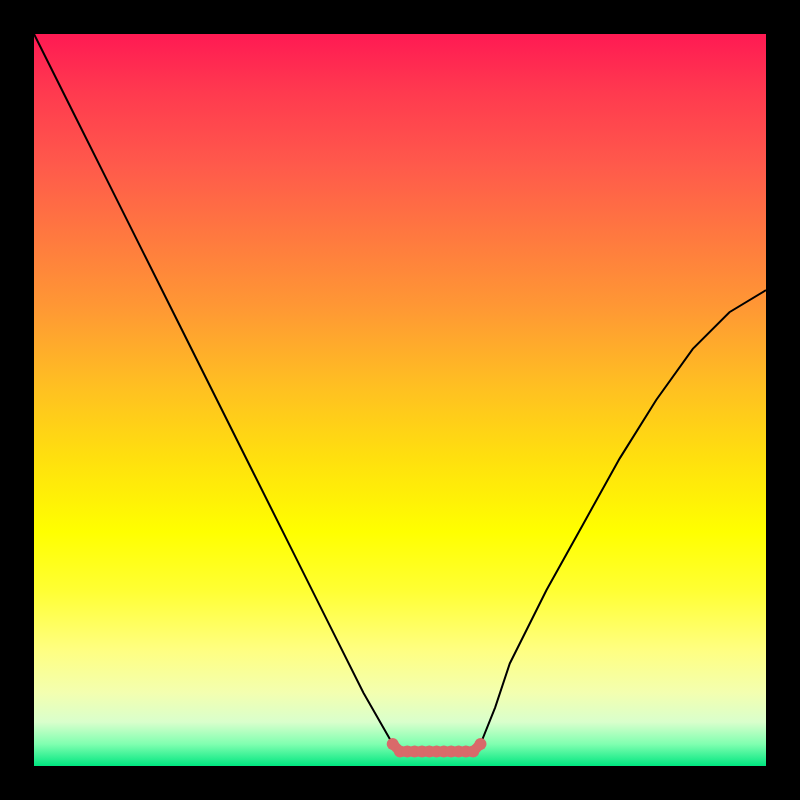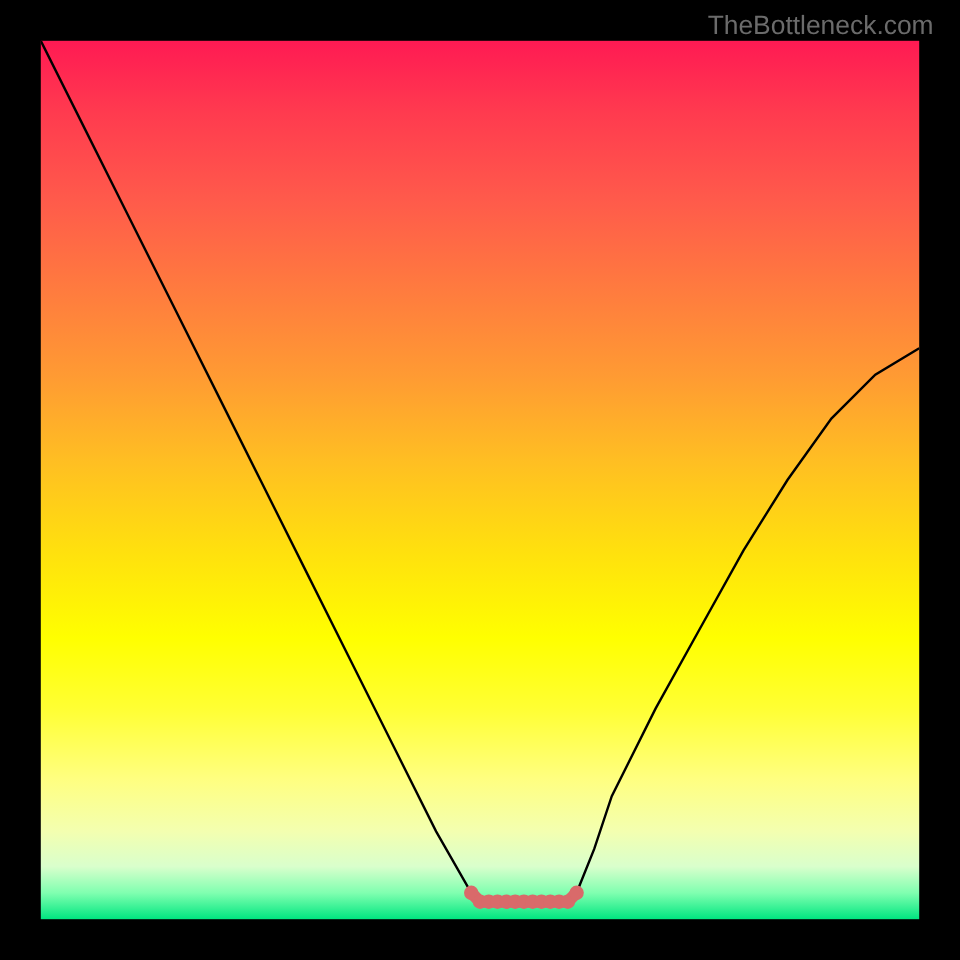--- a/index.html
+++ b/index.html
@@ -77,14 +77,13 @@
           <circle cx="402.6" cy="717.4" r="6" fill="#d96a6a"></circle>
           <circle cx="409.9" cy="717.4" r="6" fill="#d96a6a"></circle>
           <circle cx="417.2" cy="717.4" r="6" fill="#d96a6a"></circle>
           <circle cx="424.6" cy="717.4" r="6" fill="#d96a6a"></circle>
           <circle cx="431.9" cy="717.4" r="6" fill="#d96a6a"></circle>
           <circle cx="439.2" cy="717.4" r="6" fill="#d96a6a"></circle>
           <circle cx="446.5" cy="710.0" r="6" fill="#d96a6a"></circle>
         </g>
     </svg>
   </div>
-  <div class="attribution">TheBottleneck.com</div>
 </div>
 
 </body></html>

